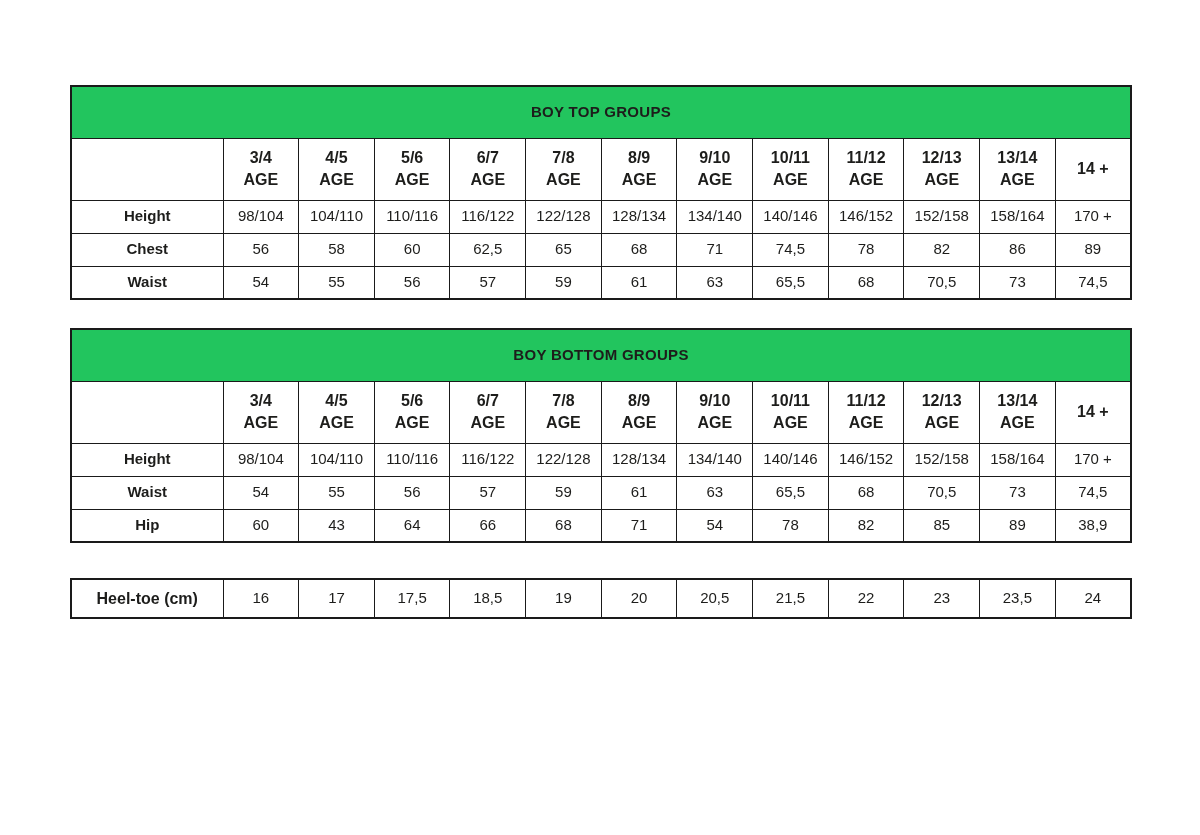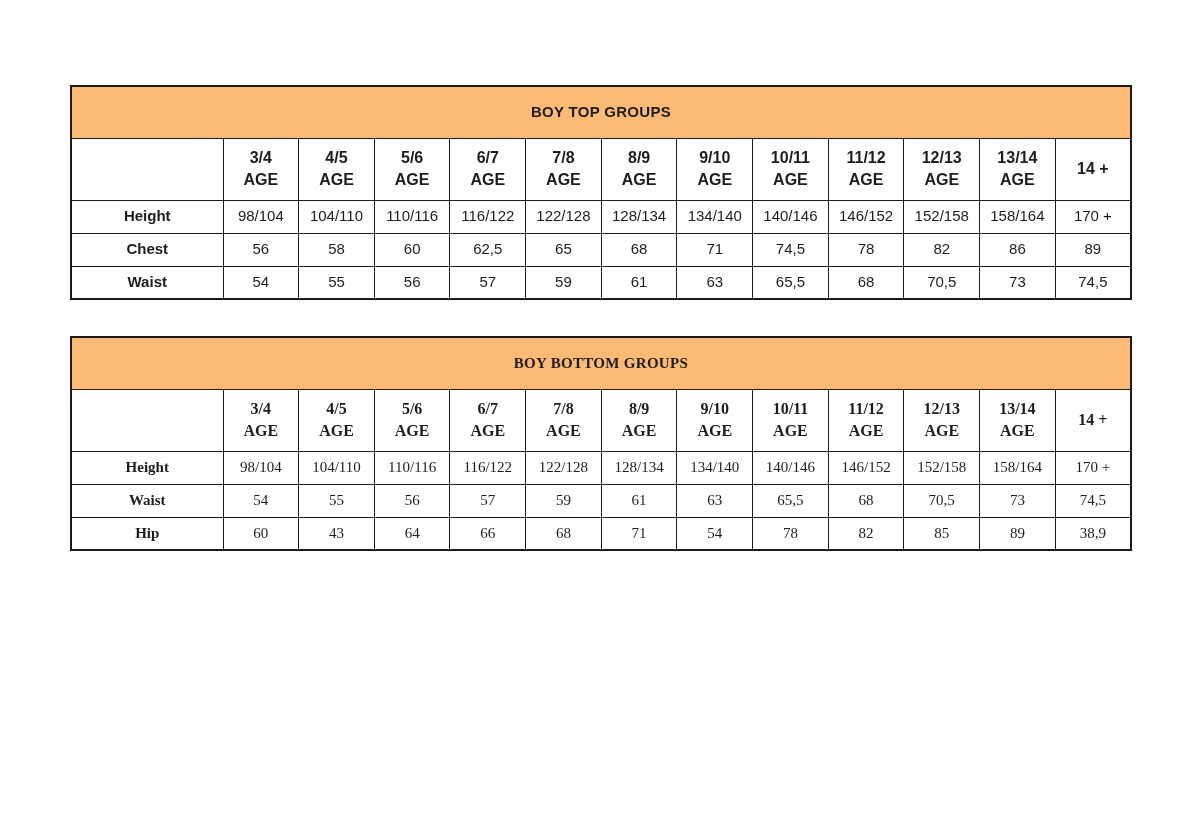--- a/index.html
+++ b/index.html
@@ -18,35 +18,35 @@
     position: relative;
   }
   table.size-table {
     border-collapse: collapse;
     table-layout: fixed;
     width: 1060px;
     margin-left: 70px;
     border: 2px solid #1a1a1a;
   }
   #table-0 { margin-top: 85px; }
-  #table-1 { margin-top: 36px; font-family: Liberation Serif, serif; }
+  #table-1 { margin-top: 28px; }
   #table-2 { margin-top: 35px; }
 
   table.size-table td {
     border: 1px solid #1a1a1a;
     text-align: center;
     vertical-align: middle;
     font-size: 15px;
     line-height: 1.35;
     padding: 2px 4px;
     overflow: hidden;
     white-space: pre-line;
   }
   td.band-cell {
-    background: #fdba74;
+    background: #22c55e;
     height: 52px;
     font-size: 20px;
     font-weight: bold;
     letter-spacing: 0.3px;
   }
   tr.row-colheader td {
     height: 62px;
     font-weight: bold;
     font-size: 16px;
   }
@@ -269,15 +269,30 @@
         <col style="width: 75.67px;">
         <col style="width: 75.67px;">
         <col style="width: 75.67px;">
         <col style="width: 75.67px;">
         <col style="width: 75.67px;">
         <col style="width: 75.67px;">
         <col style="width: 75.67px;">
         <col style="width: 75.67px;">
       </colgroup>
     <tbody>
+        <tr class="row-heel-toe">
+          <td class="label-cell">Heel-toe (cm)</td>
+          <td>16</td>
+          <td>17</td>
+          <td>17,5</td>
+          <td>18,5</td>
+          <td>19</td>
+          <td>20</td>
+          <td>20,5</td>
+          <td>21,5</td>
+          <td>22</td>
+          <td>23</td>
+          <td>23,5</td>
+          <td>24</td>
+        </tr>
       </tbody>
   </table>
 </div>
 
 </body></html>

